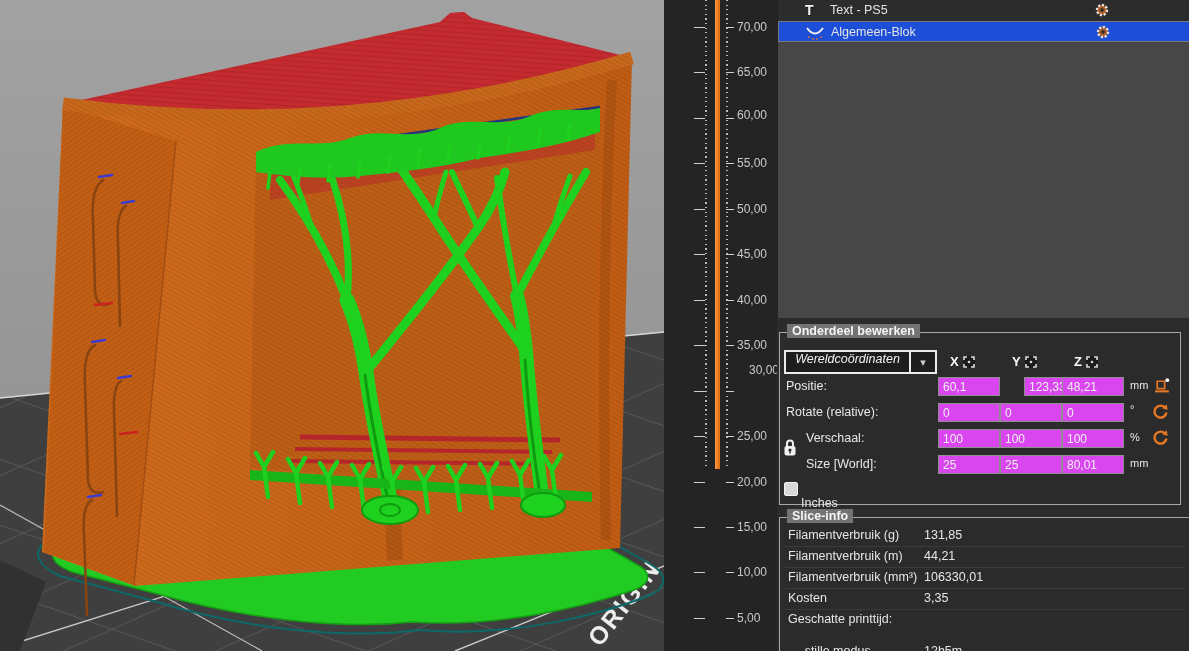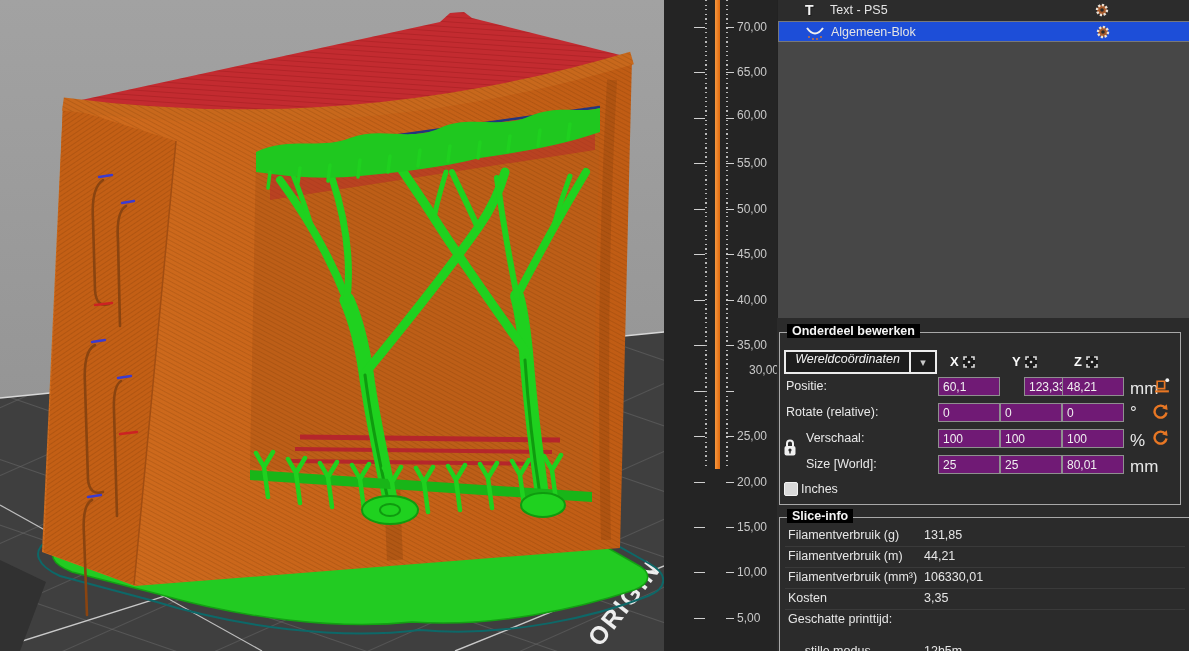--- a/index.html
+++ b/index.html
@@ -25,28 +25,28 @@
               border-left:1px solid #222;}
   .mrow{position:absolute;left:0;width:412px;height:21px;box-sizing:border-box;}
   .mrow .mlabel{position:absolute;left:52px;top:3px;font-size:12.5px;color:#e4e4e4;}
   .mrow .micon{position:absolute;left:27px;top:2px;width:18px;height:17px;}
   .mrow .gear{position:absolute;left:316px;top:2px;width:16px;height:16px;}
   #mrow-0{top:0;background:#2c2c2c;}
   #mrow-1{top:21px;background:#1d4ed8;border:1px solid #787878;}
   .t-icon{font-size:14px;font-weight:bold;color:#f3f3f3;text-shadow:1px 1px 0 #1a1a1a;}
   
   .groupbox{position:absolute;box-sizing:border-box;border:1px solid #a8a8a8;}
-  .gb-title{position:absolute;top:-9px;left:7px;background:#000000;padding:0 5px;
+  .gb-title{position:absolute;top:-9px;left:7px;background:#737373;padding:0 5px;
             font-size:12.5px;font-weight:bold;color:#f5f5f5;white-space:nowrap;}
   #edit-group{left:2px;top:332px;width:402px;height:173px;}
   #slice-group{left:2px;top:517px;width:420px;height:200px;}
   .flabel{position:absolute;font-size:12.5px;color:#e8e8e8;white-space:nowrap;}
-  .field{position:absolute;width:56px;height:17px;background:#701a75;border:1px solid #8f8f8f;
+  .field{position:absolute;width:56px;height:17px;background:#d946ef;border:1px solid #8f8f8f;
          color:#f0f0f0;font-size:12px;font-family:inherit;padding:0 0 0 4px;}
-  .unit{position:absolute;font-size:17px;color:#e8e8e8;}
+  .unit{position:absolute;font-size:11px;color:#e8e8e8;}
   .hdr{position:absolute;top:21px;font-size:13px;font-weight:bold;color:#fafafa;display:flex;align-items:center;gap:4px;}
   #dropdown{position:absolute;left:4px;top:17px;width:153px;height:24px;box-sizing:border-box;
             border:2px solid #ececec;background:#1d1d1d;display:flex;align-items:flex-start;font-style:italic;}
   #dropdown .dd-text{flex:1;text-align:center;font-size:12.5px;color:#f2f2f2;}
   #dropdown .dd-btn{width:24px;height:100%;border-left:2px solid #ececec;display:flex;
                     align-items:center;justify-content:center;color:#c9c9c9;font-size:11px;}
   .reset-ico{position:absolute;width:17px;height:17px;}
   #checkbox-inches{position:absolute;left:4px;top:149px;width:12px;height:12px;background:#d9d9d9;
                    border:1px solid #f2f2f2;border-radius:2px;}
   
@@ -344,21 +344,21 @@
     <span class="unit" style="left:350px;top:124px">mm</span>
 
     <svg style="position:absolute;left:3px;top:105px" width="14" height="19" viewBox="0 0 14 19">
       <path d="M4,8 V5.5 a3,3 0 0 1 6,0 V8" fill="none" stroke="#f0f0f0" stroke-width="2"></path>
       <rect x="1.5" y="8" width="11" height="9.5" rx="2" fill="#f0f0f0"></rect>
       <circle cx="7" cy="12" r="1.6" fill="#2b2b2b"></circle>
         <rect x="6.3" y="12.5" width="1.4" height="3" fill="#2b2b2b"></rect>
       </svg>
 
     <div id="checkbox-inches"></div>
-    <span class="flabel" style="left:21px;top:149px">Inches</span>
+    <span class="flabel" style="left:21px;top:163px">Inches</span>
   </div>
 
   <div class="groupbox" id="slice-group">
     <span class="gb-title">Slice-info</span>
     <div class="srow" style="top:8px">
       <span class="sl">Filamentverbruik (g)</span>
         <span class="sv">131,85</span>
       </div>
     <div class="srow" style="top:29px">
       <span class="sl">Filamentverbruik (m)</span>

